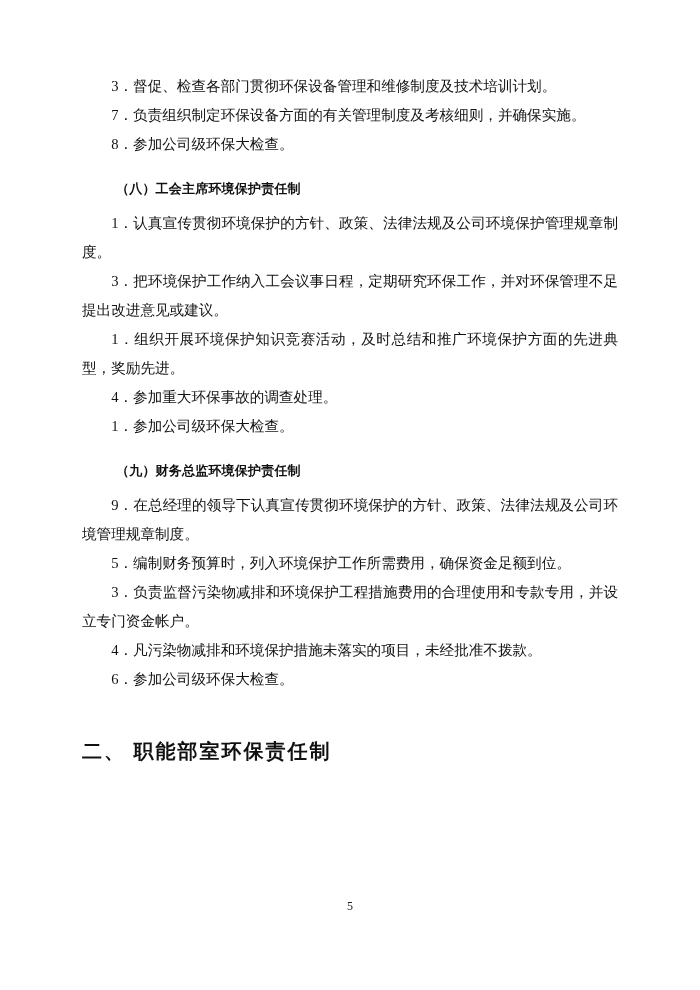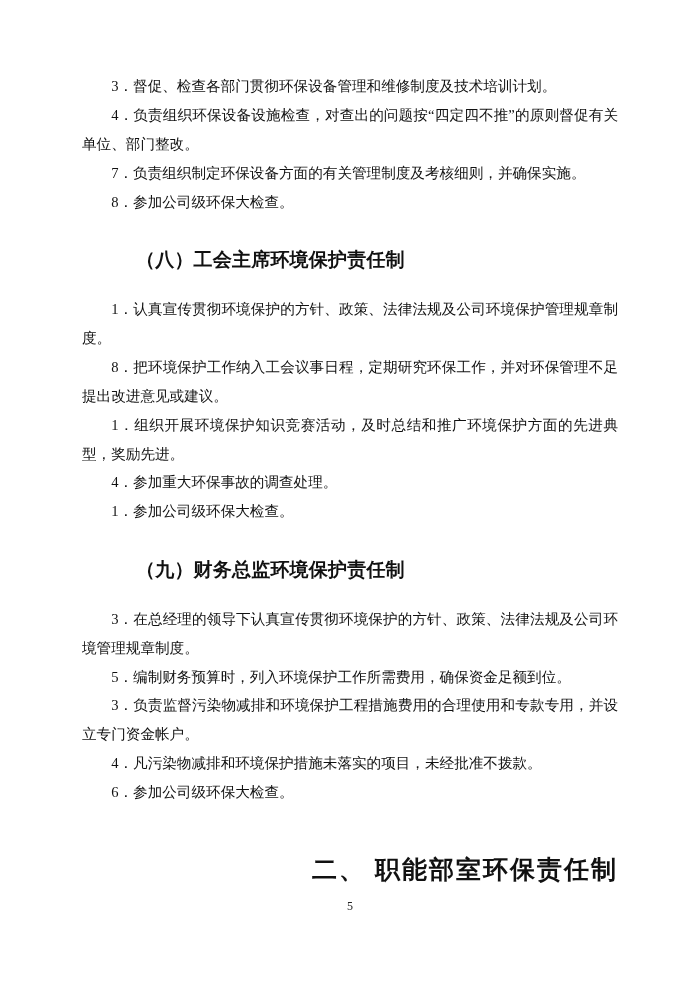--- a/index.html
+++ b/index.html
@@ -29,36 +29,36 @@
     line-height: 1.98;
     text-align: justify;
     color: #111111;
   }
   .para {
     margin: 0;
     text-indent: 2em;
     font-family: "Liberation Serif", serif;
   }
   .heading {
-    margin: 16px;
+    margin: 8px;
     text-indent: 2em;
     font-weight: bold;
     font-family: "Liberation Sans", sans-serif;
-    font-size: 19px;
+    font-size: 13px;
     letter-spacing: 0.2px;
   }
   .spacer-sm {
     height: 9px;
   }
   .section-title {
     margin: 0;
-    text-align: right;
+    text-align: left;
     font-weight: bold;
     font-family: "Liberation Sans", sans-serif;
-    font-size: 25px;
+    font-size: 20px;
     letter-spacing: 2px;
   }
   .spacer-lg {
     height: 38px;
   }
   .page-number {
     position: absolute;
     left: 0;
     right: 0;
     bottom: 36px;
@@ -68,37 +68,36 @@
     color: #222222;
   }
 </style>
 </head>
 <body>
 
 <div class="page">
   <div class="doc-body">
 
     <p class="para">3．督促、检查各部门贯彻环保设备管理和维修制度及技术培训计划。</p>
-    <p class="para">4．负责组织环保设备设施检查，对查出的问题按“四定四不推”的原则督促有关单位、部门整改。</p>
     <p class="para">7．负责组织制定环保设备方面的有关管理制度及考核细则，并确保实施。</p>
     <p class="para">8．参加公司级环保大检查。</p>
 
     <div class="spacer-sm"></div>
 
     <p class="heading">（八）工会主席环境保护责任制</p>
     <p class="para">1．认真宣传贯彻环境保护的方针、政策、法律法规及公司环境保护管理规章制度。</p>
-    <p class="para">8．把环境保护工作纳入工会议事日程，定期研究环保工作，并对环保管理不足提出改进意见或建议。</p>
+    <p class="para">3．把环境保护工作纳入工会议事日程，定期研究环保工作，并对环保管理不足提出改进意见或建议。</p>
     <p class="para">1．组织开展环境保护知识竞赛活动，及时总结和推广环境保护方面的先进典型，奖励先进。</p>
     <p class="para">4．参加重大环保事故的调查处理。</p>
     <p class="para">1．参加公司级环保大检查。</p>
 
     <div class="spacer-sm"></div>
 
     <p class="heading">（九）财务总监环境保护责任制</p>
-    <p class="para">3．在总经理的领导下认真宣传贯彻环境保护的方针、政策、法律法规及公司环境管理规章制度。</p>
+    <p class="para">9．在总经理的领导下认真宣传贯彻环境保护的方针、政策、法律法规及公司环境管理规章制度。</p>
     <p class="para">5．编制财务预算时，列入环境保护工作所需费用，确保资金足额到位。</p>
     <p class="para">3．负责监督污染物减排和环境保护工程措施费用的合理使用和专款专用，并设立专门资金帐户。</p>
     <p class="para">4．凡污染物减排和环境保护措施未落实的项目，未经批准不拨款。</p>
     <p class="para">6．参加公司级环保大检查。</p>
 
     <div class="spacer-lg"></div>
 
     <p class="section-title">二、 职能部室环保责任制</p>
 
   </div>

